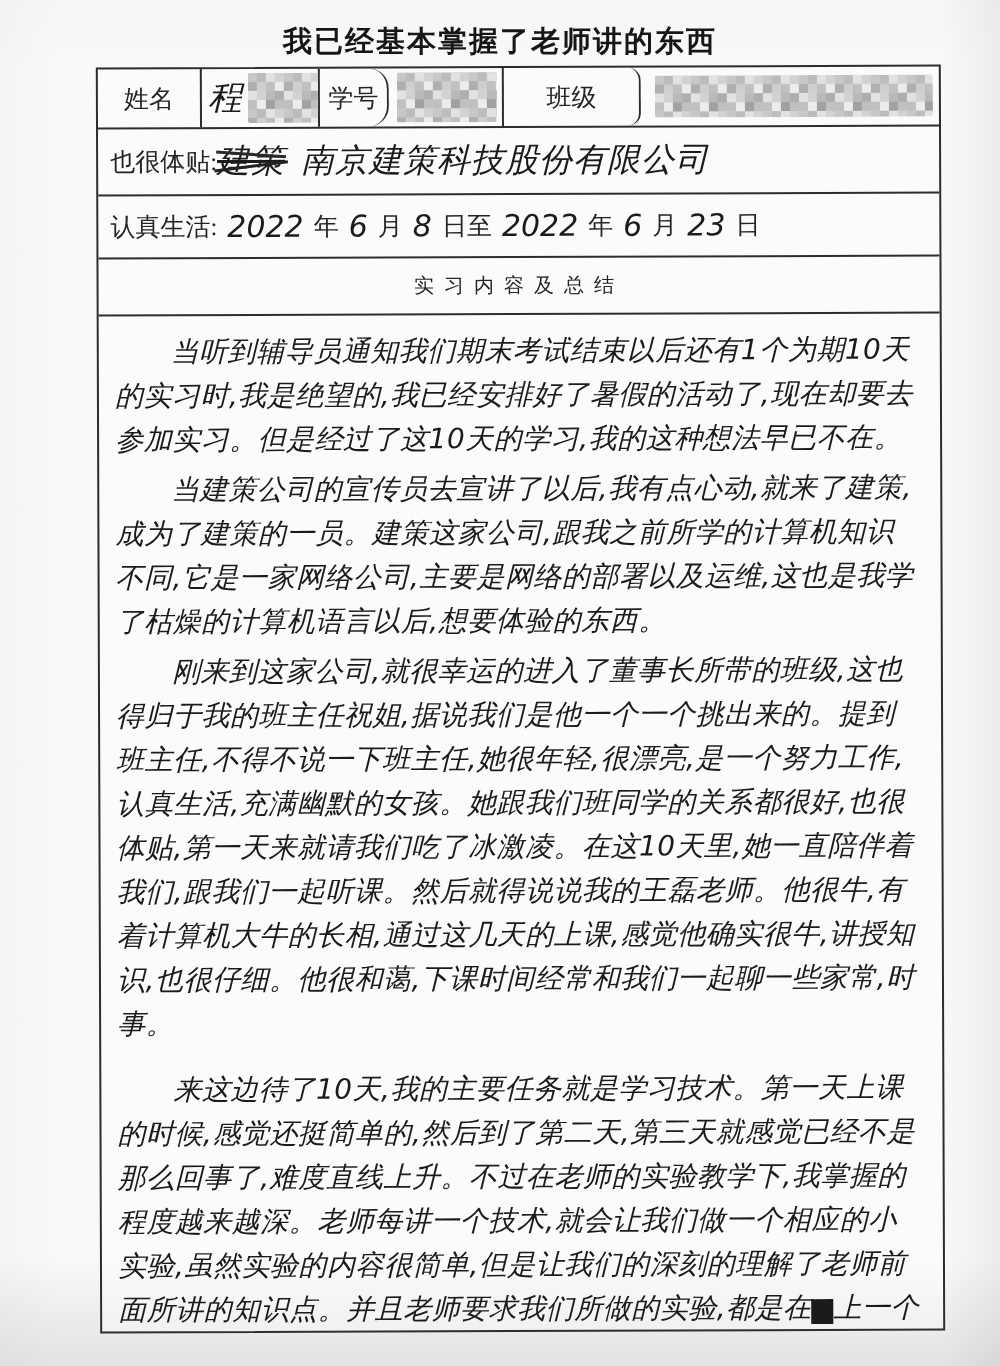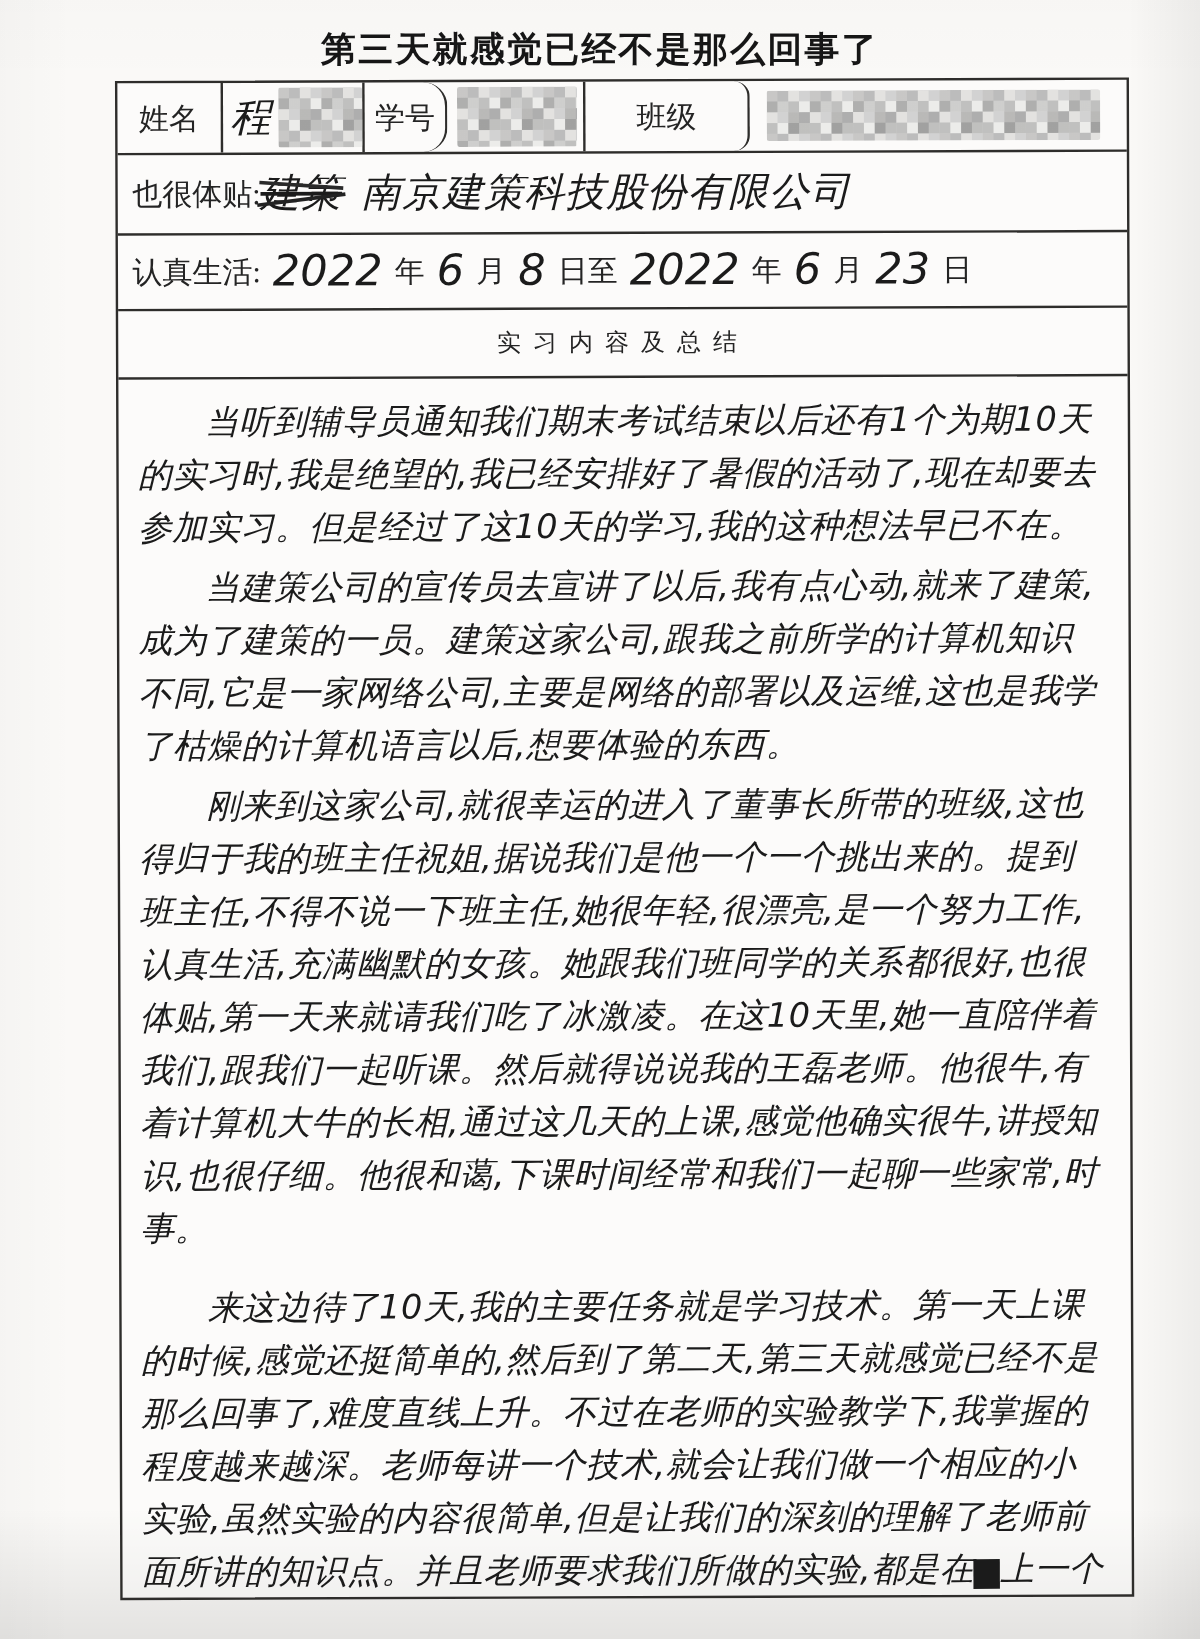--- a/index.html
+++ b/index.html
@@ -29,36 +29,36 @@
     background:rgba(255,255,255,0.35);
   }
   .row{box-sizing:border-box;border-bottom:2.5px solid #2e2d2b;display:flex;align-items:center;}
   .row-header{height:60px;}
   .row-unit{height:67px;padding-left:12px;}
   .row-time{height:63px;padding-left:12px;}
   .row-section{height:57px;justify-content:center;}
   .cell{box-sizing:border-box;height:100%;display:flex;align-items:center;border-right:2.5px solid #2e2d2b;}
   .cell:last-child{border-right:none;}
   .cell-label{justify-content:center;font-size:25px;color:#242424;}
-  .w-name-label{width:88px;}
+  .w-name-label{width:104px;}
   .w-name-value{width:118px;padding-left:6px;}
   .w-id-label{width:69px;border-radius:20px;}
   .w-id-value{width:115px;padding-left:8px;}
   .w-class-label{width:137px;border-radius:13px;}
   .w-class-value{flex:1;padding-left:14px;}
   .printed{font-size:25px;color:#242424;white-space:nowrap;}
   .section-title{font-size:20px;letter-spacing:10px;color:#242424;}
   .hand{
     font-family:"DejaVu Sans", sans-serif;
     font-style:italic;
     color:#1b1b1b;
   }
   .hand-big{font-size:33px;letter-spacing:1px;}
   .hand-name{font-size:34px;margin-right:6px;}
-  .hand-num{font-size:36px;margin:12px 10px;}
+  .hand-num{font-size:30px;margin:12px 10px;}
   .crossed{position:relative;text-decoration:line-through;text-decoration-thickness:3px;margin-right:16px;}
   .crossed::after{
     content:"";position:absolute;left:-3px;right:-3px;top:58%;height:3px;
     background:#222;transform:rotate(-7deg);
   }
   .crossed::before{
     content:"";position:absolute;left:-1px;right:-1px;top:30%;height:3px;
     background:#2a2a2a;transform:rotate(4deg);
   }
   .mosaic{
@@ -86,21 +86,21 @@
   }
   .para + .para{margin-top:6px;}
   .para:nth-child(4){margin-top:22px;}
   .time-wrap{display:flex;align-items:center;}
 </style>
 </head>
 <body>
 
 <div class="page">
 
-  <div class="doc-title">第三天就感觉已经不是那么回事了</div>
+  <div class="doc-title">我已经基本掌握了老师讲的东西</div>
 
   <div class="form-table">
 
     <div class="row row-header">
       <div class="cell cell-label w-name-label">姓名</div>
       <div class="cell w-name-value">
         <span class="hand hand-name">程</span>
         <span class="mosaic m-name"></span>
       </div>
       <div class="cell cell-label w-id-label">学号</div>

